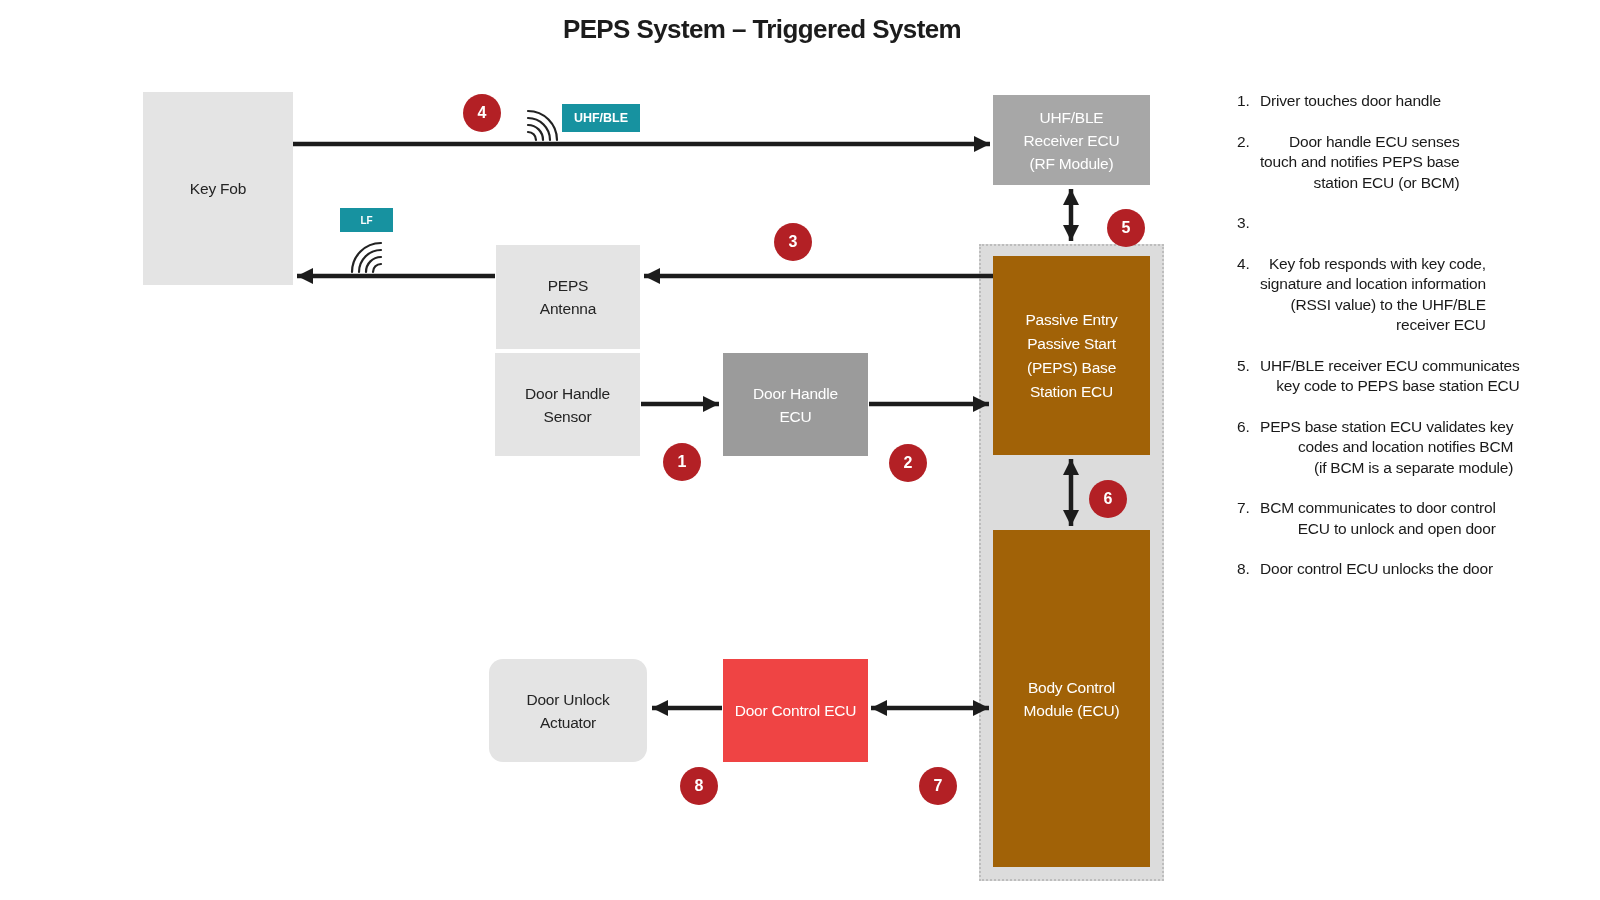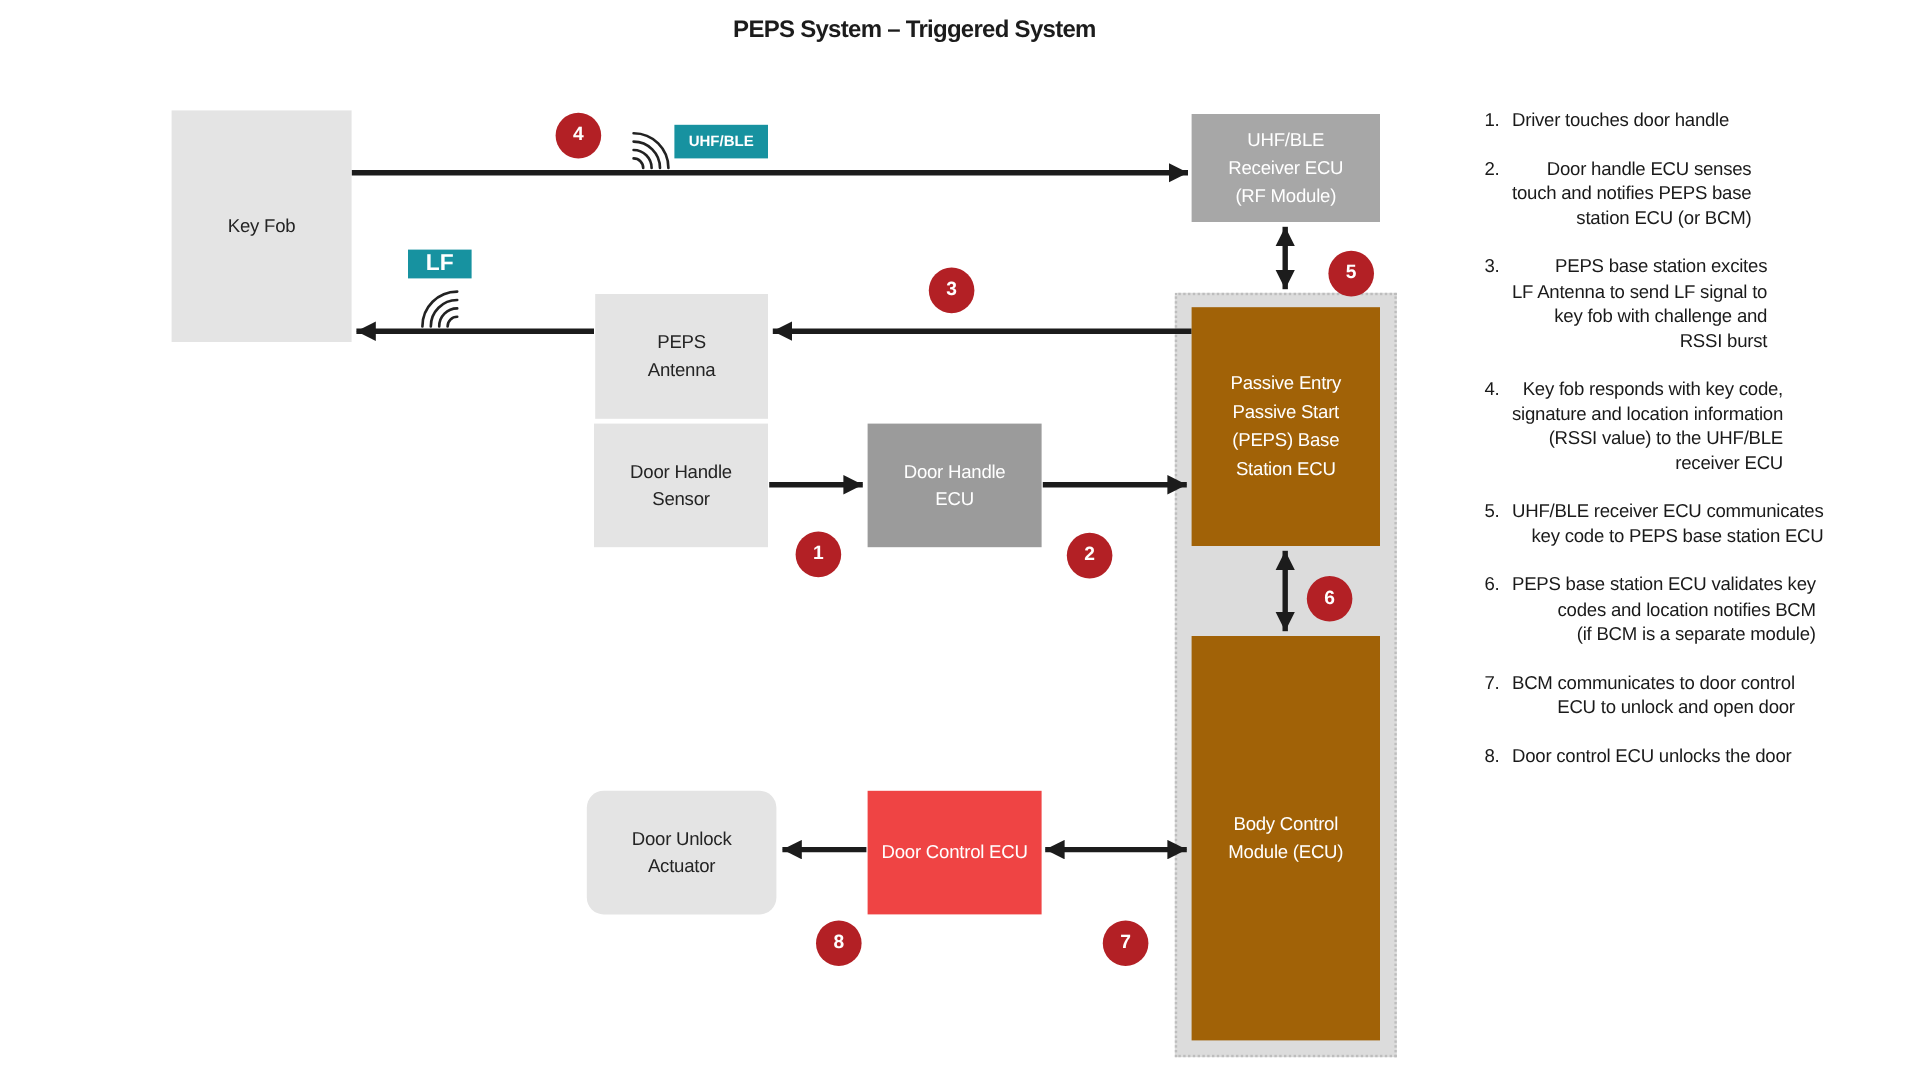--- a/index.html
+++ b/index.html
@@ -2,21 +2,21 @@
 <html><head>
 <meta charset="utf-8">
 <style>
   html,body{margin:0;padding:0;background:#ffffff;}
   #canvas{
     position:relative;width:1600px;height:900px;background:#ffffff;overflow:hidden;
     font-family:"Liberation Sans","DejaVu Sans",sans-serif;color:#1a1a1a;
   }
   .title{
     position:absolute;left:462px;top:14px;width:600px;text-align:center;
-    font-size:20px;font-weight:bold;letter-spacing:-0.6px;color:#1c1c1c;white-space:nowrap;
+    font-size:26px;font-weight:bold;letter-spacing:-0.6px;color:#1c1c1c;white-space:nowrap;
   }
   .node{
     position:absolute;display:flex;align-items:center;justify-content:center;
     text-align:center;white-space:pre-line;font-size:15.5px;line-height:23px;letter-spacing:-0.2px;
   }
   .light{background:#e4e4e4;color:#242424;}
   .midgray{background:#a7a7a7;color:#ffffff;}
   .midgray2{background:#9b9b9b;color:#ffffff;}
   .darkgray{background:#a16207;color:#ffffff;}
   .teal{background:#ef4444;color:#ffffff;}
@@ -98,21 +98,21 @@
 Passive Start
 (PEPS) Base
 Station ECU</div>
   <div class="node darkgray" style="left:993px;top:530px;width:157px;height:337px;">Body Control
 Module (ECU)</div>
   <div class="node light" style="left:489px;top:659px;width:158px;height:103px;border-radius:14px;">Door Unlock
 Actuator</div>
   <div class="node teal" style="left:723px;top:659px;width:145px;height:103px;">Door Control ECU</div>
 
   <div class="badge" style="left:562px;top:104px;width:78px;height:28px;">UHF/BLE</div>
-  <div class="badge" style="left:340px;top:208px;width:53px;height:24px;font-size:19px;">LF</div>
+  <div class="badge" style="left:340px;top:208px;width:53px;height:24px;font-size:10px;">LF</div>
 
   <div class="marker" style="left:663px;top:443px;">1</div>
   <div class="marker" style="left:889px;top:444px;">2</div>
   <div class="marker" style="left:774px;top:223px;">3</div>
   <div class="marker" style="left:463px;top:94px;">4</div>
   <div class="marker" style="left:1107px;top:209px;">5</div>
   <div class="marker" style="left:1089px;top:480px;">6</div>
   <div class="marker" style="left:919px;top:767px;">7</div>
   <div class="marker" style="left:680px;top:767px;">8</div>
 
@@ -122,24 +122,20 @@
         <span class="txt">Driver touches door handle</span>
       </li>
     <li>
         <span class="num">2.</span>
         <span class="txt">Door handle ECU senses
 touch and notifies PEPS base
 station ECU (or BCM)</span>
       </li>
     <li>
         <span class="num">3.</span>
-        <span class="txt">PEPS base station excites
-LF Antenna to send LF signal to
-key fob with challenge and
-RSSI burst</span>
       </li>
     <li>
         <span class="num">4.</span>
         <span class="txt">Key fob responds with key code,
 signature and location information
 (RSSI value) to the UHF/BLE
 receiver ECU</span>
       </li>
     <li>
         <span class="num">5.</span>

